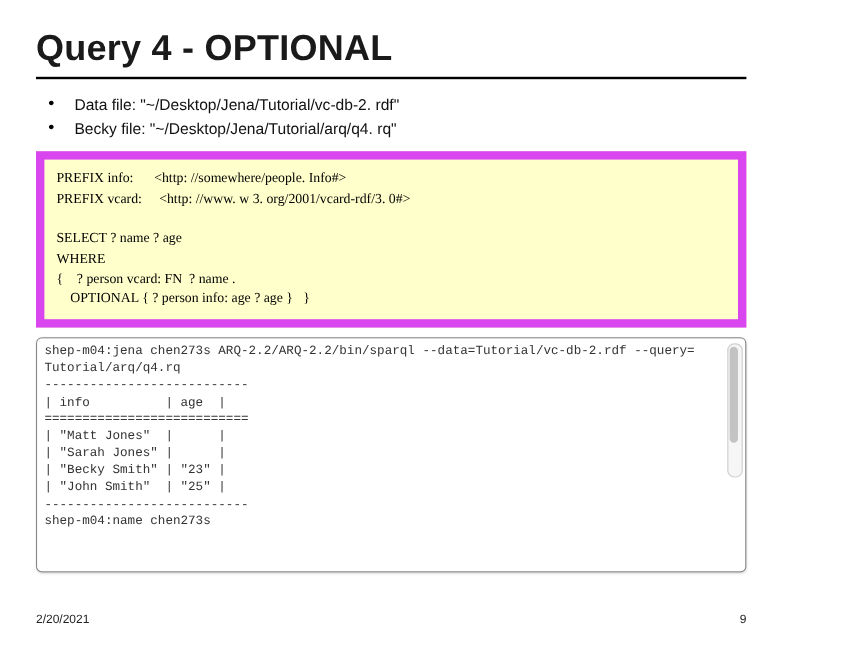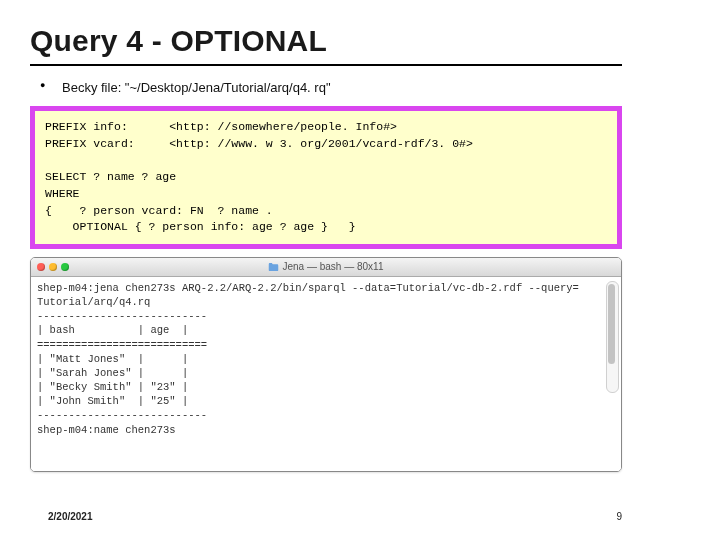--- a/index.html
+++ b/index.html
@@ -44,24 +44,24 @@
   }
   .bullets li::before {
     content: "●";
     position: absolute;
     left: 0;
     top: 1px;
     font-size: 9px;
     color: #000;
   }
   .codebox {
-    border: 5px solid #d946ef;
+    border: 7px solid #d946ef;
     background: #ffffcc;
     padding: 8px 10px;
-    font-family: Liberation Mono, monospace;
+    font-family: Liberation Serif, serif;
     font-size: 11.5px;
     line-height: 1.45;
     white-space: pre;
     margin: 0 0 8px 0;
   }
   .term-window {
     border: 1px solid #888;
     border-radius: 5px;
     overflow: hidden;
     box-shadow: 0 1px 2px rgba(0,0,0,0.12);
@@ -127,74 +127,59 @@
     position: absolute;
     left: 1px;
     top: 2px;
     width: 7px;
     height: 80px;
     background: #c3c3c3;
     border-radius: 4px;
   }
   .footer-date {
     position: absolute;
-    left: 48px;
+    left: 30px;
     bottom: 18px;
     font-size: 10px;
     color: #222;
-    font-weight: bold;
   }
   .footer-page {
     position: absolute;
     right: 30px;
     bottom: 18px;
     font-size: 10px;
     color: #222;
   }
 </style>
 </head>
 <body>
 
 <div class="slide">
 
   <h1 class="title">Query 4 - OPTIONAL</h1>
   <hr class="hr">
 
   <ul class="bullets">
+    <li>Data file: "~/Desktop/Jena/Tutorial/vc-db-2. rdf"</li>
     <li>Becky file: "~/Desktop/Jena/Tutorial/arq/q4. rq"</li>
   </ul>
 
   <div class="codebox">PREFIX info:      &lt;http: //somewhere/people. Info#&gt;
 PREFIX vcard:     &lt;http: //www. w 3. org/2001/vcard-rdf/3. 0#&gt;
 
 SELECT ? name ? age
 WHERE
 {    ? person vcard: FN  ? name .
     OPTIONAL { ? person info: age ? age }   }</div>
 
   <div class="term-window">
-    <div class="term-titlebar">
-      <div class="win-dots">
-        <span class="dot red"></span>
-        <span class="dot yellow"></span>
-        <span class="dot green"></span>
-      </div>
-      <div class="term-titlecenter">
-        <span class="folder-icon">
-          <svg width="10" height="8" viewBox="0 0 10 8">
-              <path d="M0 1.5C0 .7.6 0 1.3 0h2l1 1.2h4.4C9.4 1.2 10 1.9 10 2.7V6.7C10 7.4 9.4 8 8.7 8H1.3C.6 8 0 7.4 0 6.7V1.5z" fill="#6aa3e0"></path>
-            </svg>
-        </span>
-        <span>Jena — bash — 80x11</span>
-      </div>
-    </div>
     <div class="term-body"><span>shep-m04:jena chen273s ARQ-2.2/ARQ-2.2/bin/sparql --data=Tutorial/vc-db-2.rdf --query=</span>
 <span>Tutorial/arq/q4.rq</span>
 <span>---------------------------</span>
-<span>| bash          | age  |</span>
+<span>| info          | age  |</span>
 <span>===========================</span>
 <span>| "Matt Jones"  |      |</span>
 <span>| "Sarah Jones" |      |</span>
 <span>| "Becky Smith" | "23" |</span>
 <span>| "John Smith"  | "25" |</span>
 <span>---------------------------</span>
 <span>shep-m04:name chen273s</span>
       <div class="term-scrollbar">
         <div class="term-scrollthumb"></div>
       </div>

